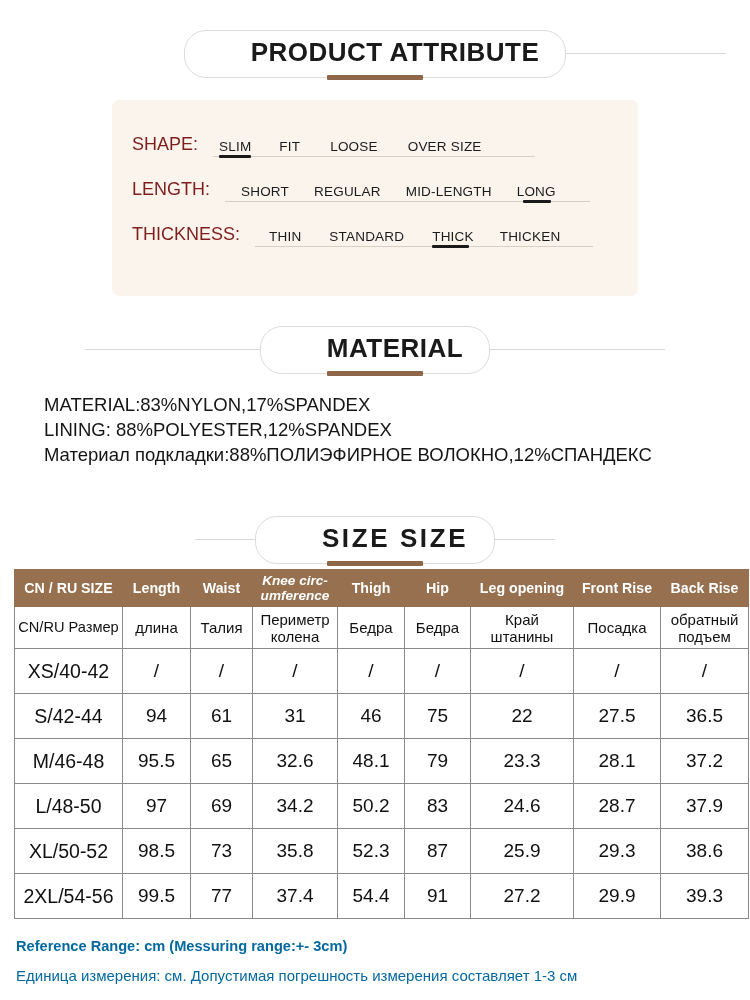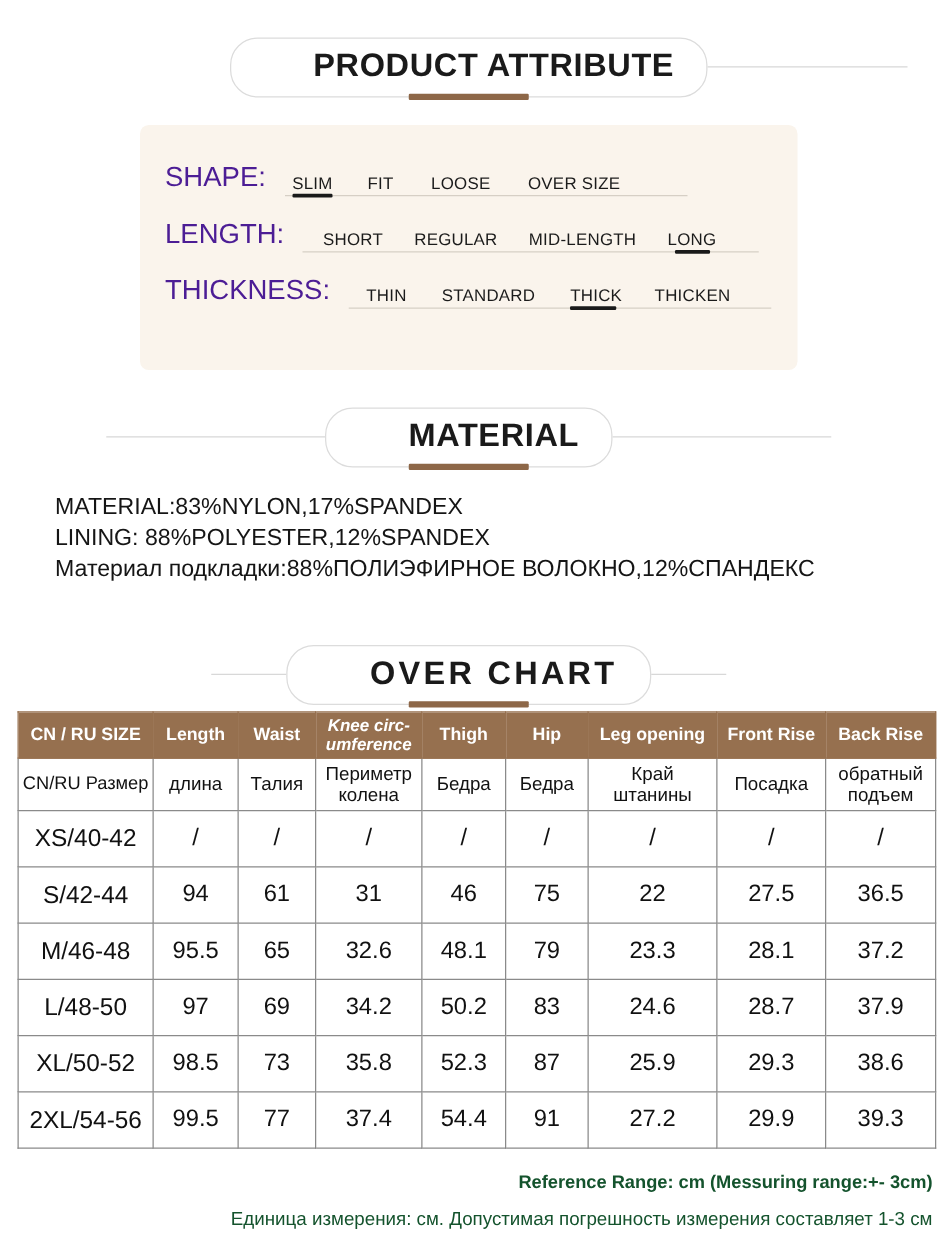--- a/index.html
+++ b/index.html
@@ -69,22 +69,22 @@
     border-radius: 7px;
     padding: 14px 20px 10px 20px;
   }
   .attr-row {
     display: flex;
     align-items: flex-end;
     height: 45px;
     padding-bottom: 2px;
   }
   .attr-label {
-    font-size: 22px;
-    color: #4c1d95;
+    font-size: 18px;
+    color: #7f1d1d;
     white-space: nowrap;
     flex: 0 0 auto;
     line-height: 1;
     padding-bottom: 4px;
   }
   .attr-options {
     position: relative;
     flex: 1 1 auto;
     display: flex;
     align-items: flex-end;
@@ -171,24 +171,23 @@
   
   .footer-notes {
     position: absolute;
     left: 16px;
     top: 932px;
     width: 730px;
   }
   .footer-line {
     font-size: 14.6px;
     line-height: 29px;
-    color: #14532d;
+    color: #0369a1;
     font-weight: bold;
     white-space: nowrap;
-    text-align: right;
   }
   .footer-line.ru { font-weight: normal; font-size: 15px; }
 
   .hdr-product { position: absolute; left: 0; top: 30px; width: 750px; }
   .hdr-product .side-rule { max-width: 160px; }
   .hdr-material { position: absolute; left: 0; top: 326px; width: 750px; }
   .hdr-material .side-rule { max-width: 175px; }
   .hdr-size { position: absolute; left: 0; top: 516px; width: 750px; }
   .hdr-size .side-rule { max-width: 60px; }
 </style>
@@ -280,21 +279,21 @@
 
   <div class="material-block">
     <div class="material-line">MATERIAL:83%NYLON,17%SPANDEX</div>
     <div class="material-line">LINING: 88%POLYESTER,12%SPANDEX</div>
     <div class="material-line">Материал подкладки:88%ПОЛИЭФИРНОЕ ВОЛОКНО,12%СПАНДЕКС</div>
   </div>
 
   <div class="section-title-wrap hdr-size">
     <div class="side-rule"></div>
     <div class="pill">
-      <div class="pill-text spaced">OVER CHART</div>
+      <div class="pill-text spaced">SIZE SIZE</div>
       <div class="pill-accent"></div>
     </div>
     <div class="side-rule"></div>
   </div>
 
   <table class="size-table">
     <colgroup>
       <col style="width:108px">
         <col style="width:68px">
         <col style="width:62px">

